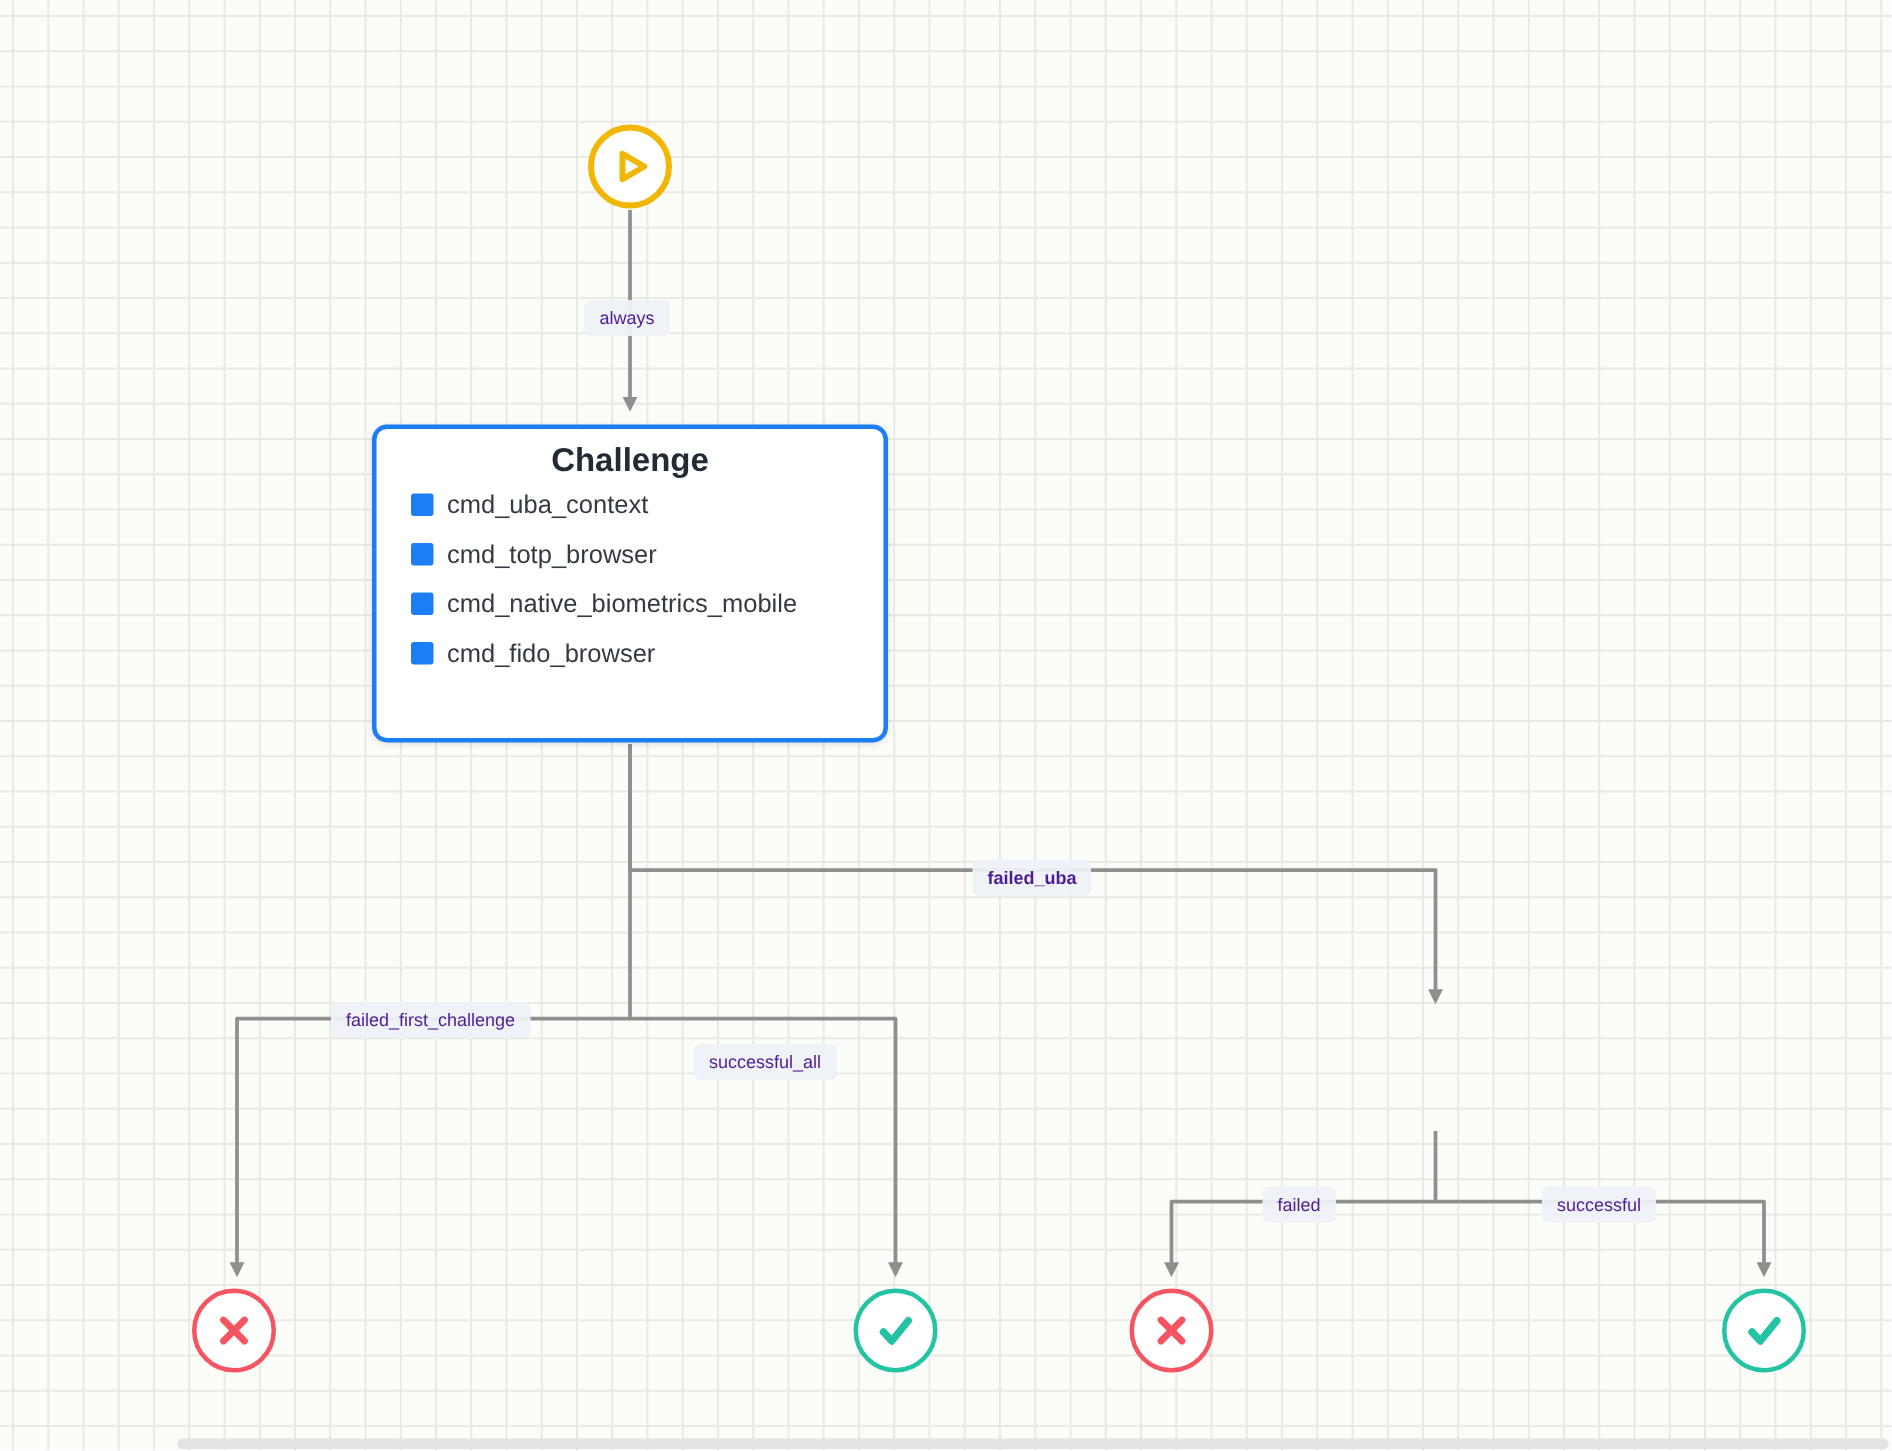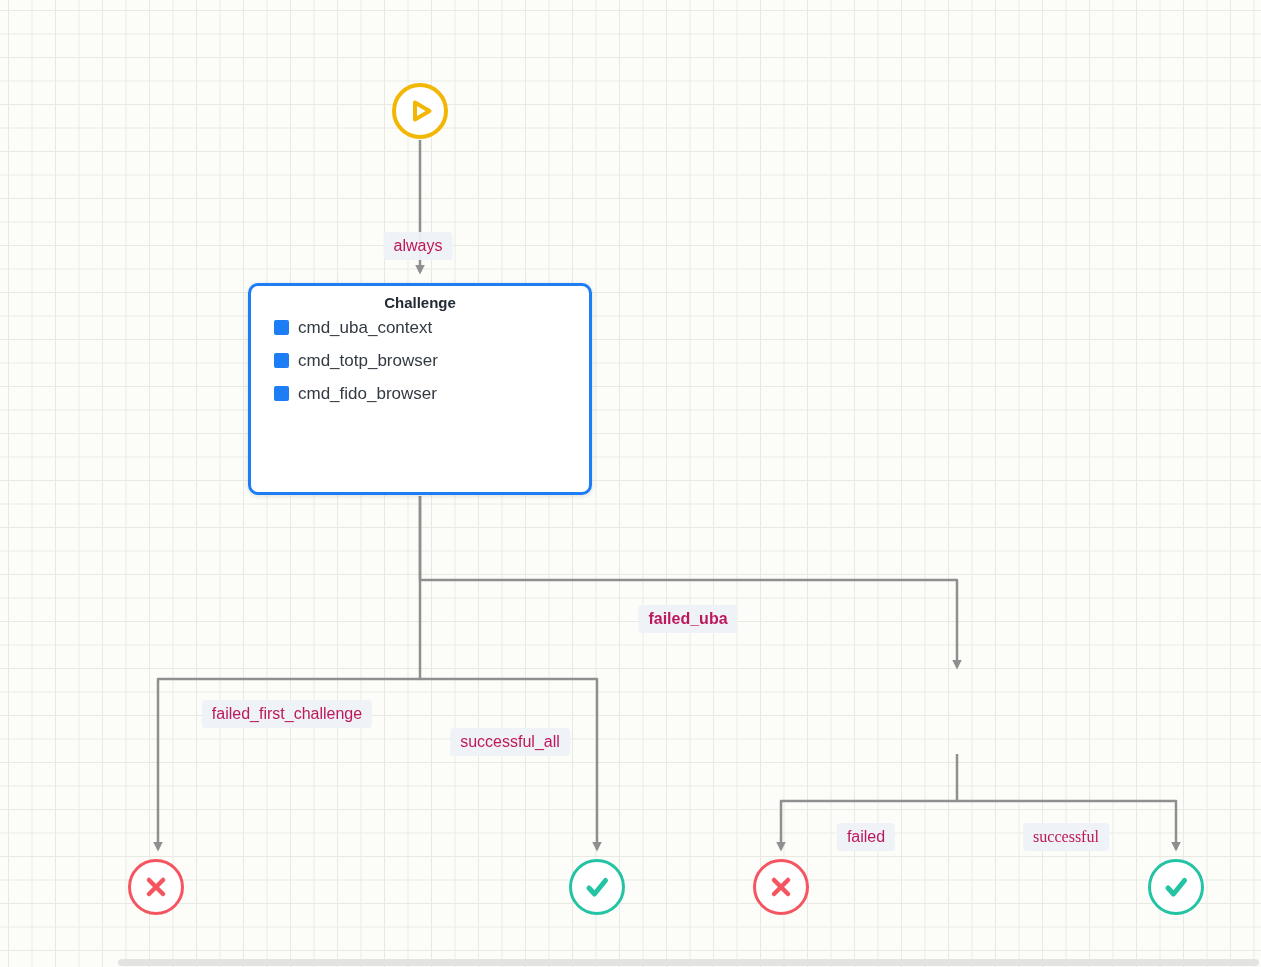--- a/index.html
+++ b/index.html
@@ -23,41 +23,40 @@
     position:absolute; left:0; top:0; width:1261px; height:967px;
   }
   svg.edges path.edge {
     fill:none; stroke:#8f8f8f; stroke-width:2.5; stroke-linejoin:round;
   }
 
   .edge-label {
     position:absolute;
     transform: translate(-50%,-50%);
     background: rgba(238,241,245,0.95);
-    color:#be185d;
-    font-size:16px;
+    color:#4c1d95;
+    font-size:12px;
     line-height:1;
     padding:6px 10px;
     border-radius:4px;
     white-space:nowrap;
     cursor:pointer;
-    margin-top:34px;
   }
 
   .flow-node {
     position:absolute;
     background:#ffffff;
     border:3px solid #1d7df5;
     border-radius:10px;
     box-shadow:0 1px 5px rgba(0,0,0,0.13);
     cursor:pointer;
   }
   .flow-node .node-title {
     font-weight:bold;
-    font-size:15px;
+    font-size:22px;
     color:#222a33;
     text-align:center;
     padding-top:8px;
   }
   .cmd-row {
     display:flex;
     align-items:center;
     height:33px;
     padding-left:23px;
   }
@@ -128,31 +127,35 @@
     <div class="cmd-row">
       <span class="cmd-square"></span>
       <span class="cmd-label">cmd_uba_context</span>
     </div>
     <div class="cmd-row">
       <span class="cmd-square"></span>
       <span class="cmd-label">cmd_totp_browser</span>
     </div>
     <div class="cmd-row">
       <span class="cmd-square"></span>
+      <span class="cmd-label">cmd_native_biometrics_mobile</span>
+    </div>
+    <div class="cmd-row">
+      <span class="cmd-square"></span>
       <span class="cmd-label">cmd_fido_browser</span>
     </div>
   </div>
 
 
   <div class="edge-label" style="left:418px; top:212px;">always</div>
   <div class="edge-label" style="left:688px; top:585px;font-weight:bold;">failed_uba</div>
   <div class="edge-label" style="left:287px; top:680px;">failed_first_challenge</div>
   <div class="edge-label" style="left:510px; top:708px;">successful_all</div>
   <div class="edge-label" style="left:866px; top:803px;">failed</div>
-  <div class="edge-label" style="left:1066px; top:803px;font-family:Liberation Serif, serif;">successful</div>
+  <div class="edge-label" style="left:1066px; top:803px;">successful</div>
 
   <div class="circle-node failure" style="left:156px; top:887px;">
     <span>
       <svg width="32" height="32" viewBox="-16 -16 32 32">
         <line x1="-7" y1="-7" x2="7" y2="7" stroke="#f45560" stroke-width="4.5" stroke-linecap="round"></line>
         <line x1="7" y1="-7" x2="-7" y2="7" stroke="#f45560" stroke-width="4.5" stroke-linecap="round"></line>
       </svg>
     </span>
   </div>
 

